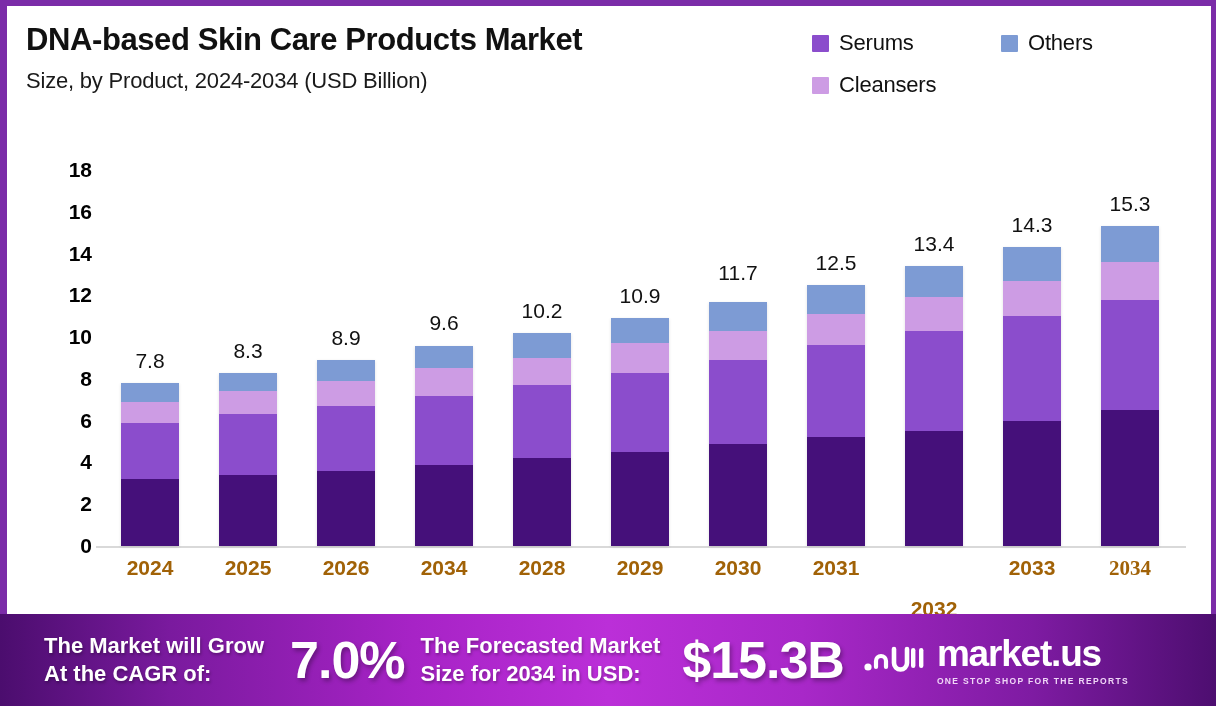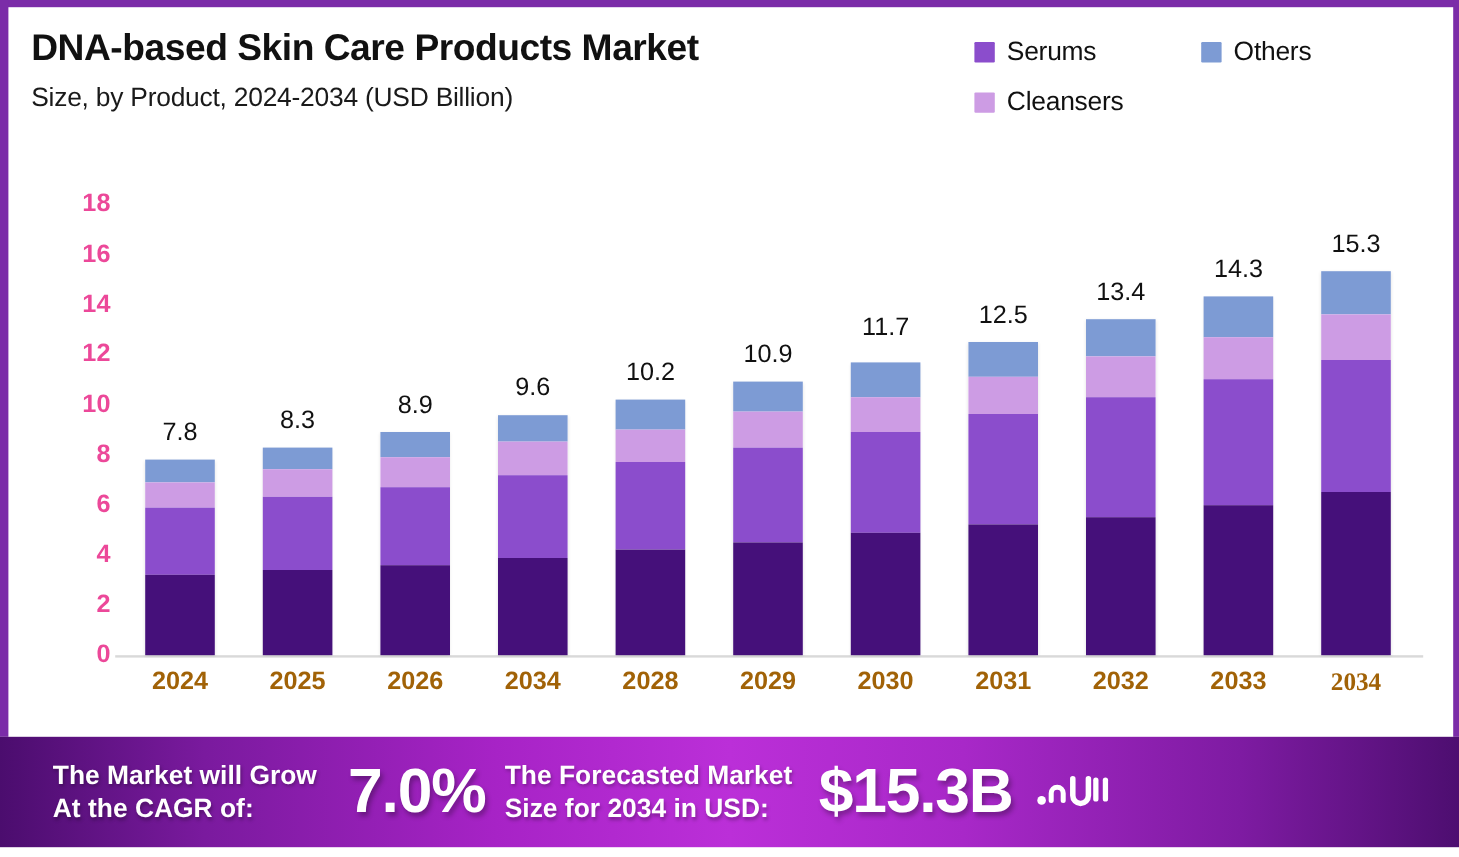--- a/index.html
+++ b/index.html
@@ -105,21 +105,21 @@
     top: 170px;
     width: 52px;
     height: 385px;
   }
   .y-tick {
     position: absolute;
     right: 0;
     transform: translateY(-50%);
     font-size: 21px;
     font-weight: bold;
-    color: #ec4899;
+    color: #000000;
     text-align: right;
   }
   .baseline {
     position: absolute;
     left: 96px;
     top: 546px;
     width: 1090px;
     height: 2px;
     background: #d9d9d9;
   }
@@ -380,21 +380,21 @@
       </div>
     <div class="x-labels" id="x-labels">
         <div class="x-label" style="left: 9px;">2024</div>
         <div class="x-label" style="left: 107px;">2025</div>
         <div class="x-label" style="left: 205px;">2026</div>
         <div class="x-label" style="left: 303px;">2034</div>
         <div class="x-label" style="left: 401px;">2028</div>
         <div class="x-label" style="left: 499px;">2029</div>
         <div class="x-label" style="left: 597px;">2030</div>
         <div class="x-label" style="left: 695px;">2031</div>
-        <div class="x-label" style="left: 793px;">2032</div>
+        <div class="x-label" style="left: 793px; margin-top: 41px;">2032</div>
         <div class="x-label" style="left: 891px;">2033</div>
         <div class="x-label" style="left: 989px; font-family: Liberation Serif, serif;">2034</div>
       </div>
   </div>
 
   <div class="banner">
     <div class="banner-caption">
       <span>The Market will Grow</span><br>
       <span>At the CAGR of:</span>
     </div>
@@ -411,17 +411,21 @@
     <div class="logo">
       <span class="logo-mark">
         <svg width="62" height="34" viewBox="0 0 62 34" aria-hidden="true">
           <circle cx="4" cy="26" r="3.6" fill="#ffffff"></circle>
           <path d="M12 26 L12 20 A5 5 0 0 1 22 20 L22 26" fill="none" stroke="#ffffff" stroke-width="4.2" stroke-linecap="round"></path>
           <path d="M30 8 L30 22 A6.5 6.5 0 0 0 43 22 L43 8" fill="none" stroke="#ffffff" stroke-width="4.6" stroke-linecap="round"></path>
           <rect x="47" y="7" width="4.4" height="20" rx="2.2" fill="#ffffff"></rect>
           <rect x="55" y="7" width="4.4" height="20" rx="2.2" fill="#ffffff"></rect>
         </svg>
       </span>
+      <span class="logo-text-wrap">
+        <span class="logo-word">market.us</span>
+        <span class="logo-tag">ONE STOP SHOP FOR THE REPORTS</span>
+      </span>
 
     </div>
   </div>
 
 </div>
 
 </body></html>

